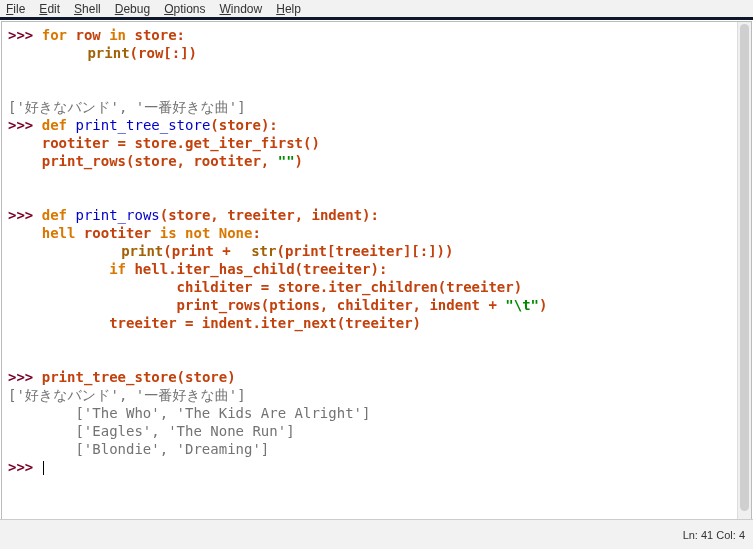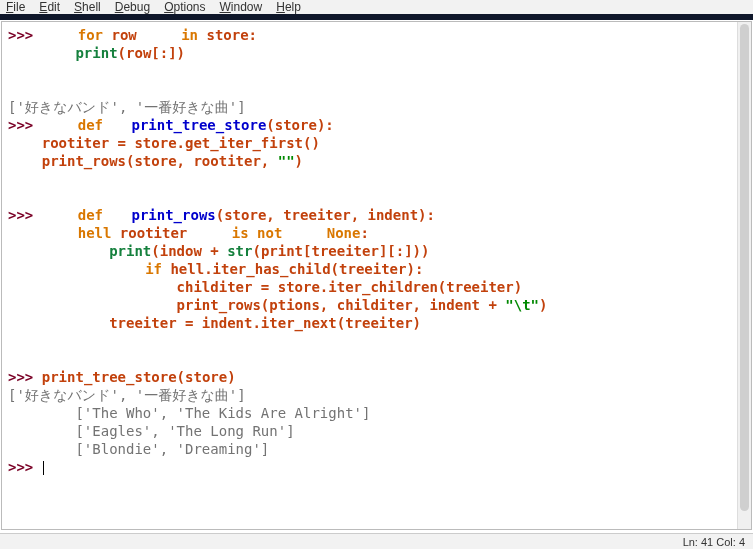--- a/index.html
+++ b/index.html
@@ -8,21 +8,21 @@
     padding: 0;
     font-family: sans-serif;
     background: #fff;
     width: 753px;
     height: 549px;
     overflow: hidden;
     position: relative;
   }
   .menubar {
     background: #f2f2f2;
-    border-bottom: 6px solid #0f172a;
+    border-bottom: 3px solid #0f172a;
     padding: 2px 6px;
     font-size: 12px;
     color: #333;
     display: flex;
     gap: 14px;
     height: 20px;
     align-items: center;
   }
   .menubar span {
     cursor: pointer;
@@ -60,34 +60,34 @@
     position: absolute;
     left: 2px; right: 2px;
     top: 2px;
     height: 96%;
     background: #cfcfcf;
     border-radius: 5px;
   }
   .statusbar {
     position: absolute;
     bottom: 0; left: 0; right: 0;
-    height: 16px;
+    height: 30px;
     background: #f2f2f2;
     border-top: 1px solid #ccc;
     font-size: 11px;
     color: #333;
     display: flex;
     justify-content: flex-end;
     align-items: center;
     padding: 0 8px;
   }
   .prompt { color: #7a0026; font-weight: bold; }
-  .kw-orange { color: #d97700; font-weight: bold; margin-left: 36px; }
-  .kw-blue { color: #0000cc; font-weight: bold; margin-left: 20px; }
-  .builtin { color: #15803d; font-weight: bold; }
+  .kw-orange { color: #d97700; font-weight: bold; }
+  .kw-blue { color: #0000cc; font-weight: normal; }
+  .builtin { color: #a16207; font-weight: bold; margin-left: 12px; }
   .str { color: #008800; }
   .output { color: #737373; }
   .plain { color: #c2410c; font-weight: bold; }
   .nb { font-weight: bold; }
   .cursor {
     display: inline-block;
     width: 1px;
     height: 14px;
     background: #000;
     vertical-align: text-bottom;
@@ -113,31 +113,31 @@
 
 <span></span>
 <span class="output">['好きなバンド', '一番好きな曲']</span>
 <span class="prompt">&gt;&gt;&gt;</span> <span class="kw-orange nb">def</span><span> </span><span class="kw-blue">print_tree_store</span><span class="plain">(store):</span>
 <span class="plain">    rootiter = store.get_iter_first()</span>
 <span class="plain">    print_rows(store, rootiter, </span><span class="str nb">""</span><span class="plain">)</span>
 
 <span></span>
 <span class="prompt">&gt;&gt;&gt;</span> <span class="kw-orange nb">def</span><span> </span><span class="kw-blue">print_rows</span><span class="plain">(store, treeiter, indent):</span>
 <span class="plain">    </span><span class="kw-orange nb">hell</span><span class="plain"> rootiter </span><span class="kw-orange nb">is not</span><span> </span><span class="kw-orange nb">None</span><span class="plain">:</span>
-<span class="plain">            </span><span class="builtin nb">print</span><span class="plain">(indow + </span><span class="builtin nb">str</span><span class="plain">(print[treeiter][:]))</span>
+<span class="plain">            </span><span class="builtin nb">print</span><span class="plain">(print + </span><span class="builtin nb">str</span><span class="plain">(print[treeiter][:]))</span>
 <span class="plain">            </span><span class="kw-orange nb">if</span><span class="plain"> hell.iter_has_child(treeiter):</span>
 <span class="plain">                    childiter = store.iter_children(treeiter)</span>
 <span class="plain">                    print_rows(ptions, childiter, indent + </span><span class="str nb">"\t"</span><span class="plain">)</span>
 <span class="plain">            treeiter = indent.iter_next(treeiter)</span>
 
 <span></span>
 <span class="prompt">&gt;&gt;&gt;</span> <span class="plain">print_tree_store(store)</span>
 <span class="output">['好きなバンド', '一番好きな曲']</span>
 <span class="output">        ['The Who', 'The Kids Are Alright']</span>
-<span class="output">        ['Eagles', 'The Long Run']</span>
+<span class="output">        ['Eagles', 'The None Run']</span>
 <span class="output">        ['Blondie', 'Dreaming']</span>
 <span class="prompt">&gt;&gt;&gt;</span> <span class="cursor"></span></div>
   <div class="scrollbar">
     <div class="thumb"></div>
   </div>
 </div>
 
 <div class="statusbar">
   <span>Ln: 41  Col: 4</span>
 </div>

